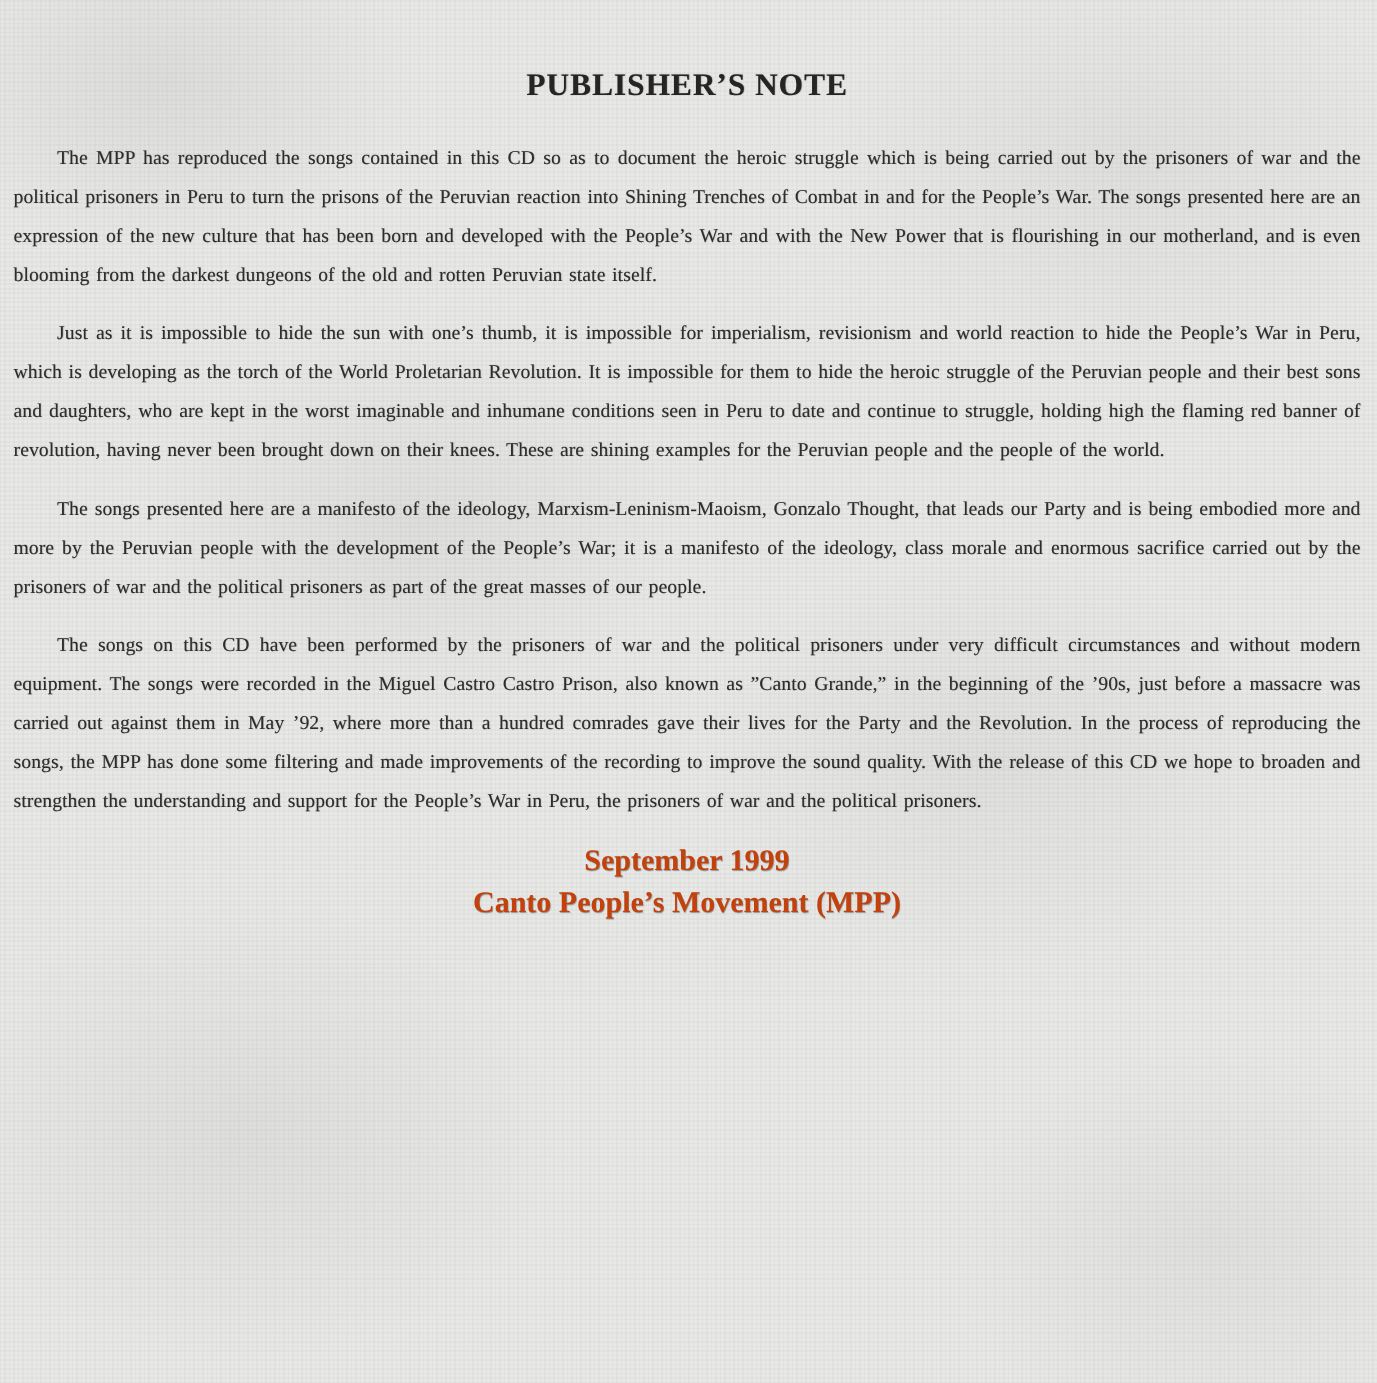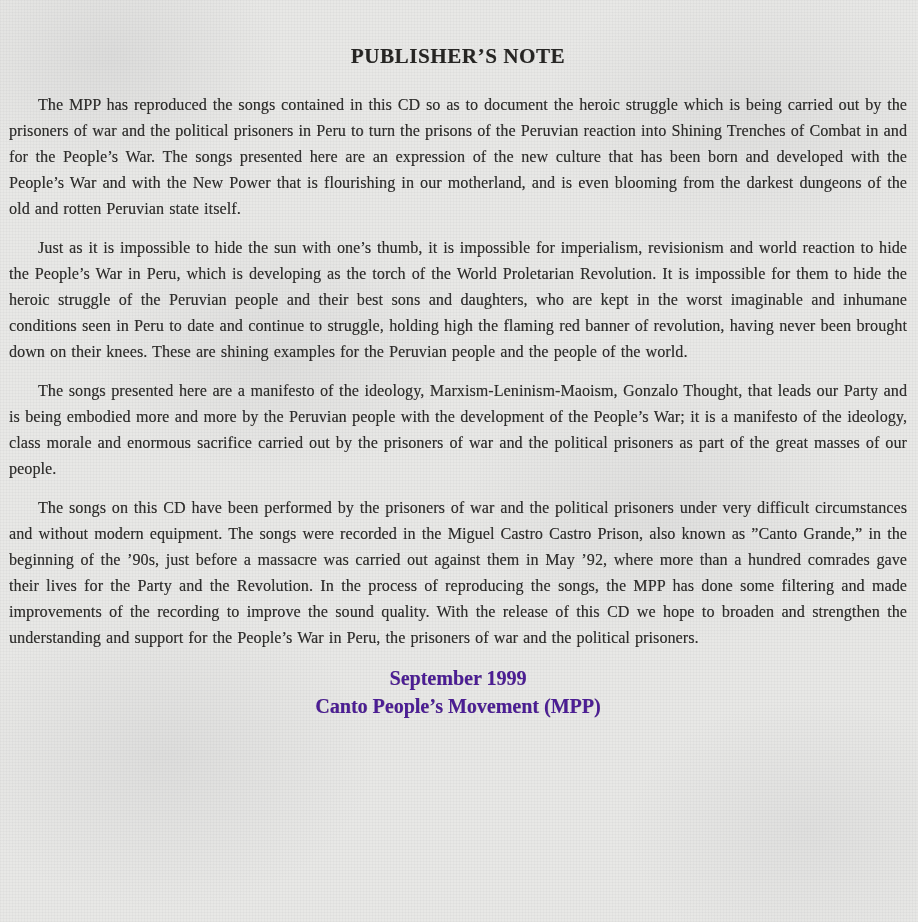--- a/index.html
+++ b/index.html
@@ -34,36 +34,36 @@
     text-align: center;
     font-size: 21px;
     line-height: 24px;
     font-weight: bold;
     letter-spacing: 0.6px;
     color: #262523;
     text-shadow: 0.4px 0.4px 0.6px rgba(50,50,50,0.45);
   }
   .note-body p {
     margin: 0 0 13px 0;
-    font-size: 16px;
+    font-size: 13px;
     line-height: 26px;
     letter-spacing: 0.1px;
     word-spacing: 1px;
     text-align: justify;
     text-indent: 29px;
     text-shadow: 0.3px 0.3px 0.5px rgba(60,60,60,0.5);
     font-family: Liberation Serif, serif;
   }
   .footer {
     margin-top: 10px;
     text-align: center;
     font-weight: bold;
     font-size: 20px;
     line-height: 28px;
-    color: #4c1d95;
+    color: #c2410c;
     text-shadow: 0.4px 0.4px 0.6px rgba(50,50,50,0.45);
   }
 </style>
 </head>
 <body>
 
 <div class="page">
   <h1 class="page-title">PUBLISHER’S NOTE</h1>
 
   <div class="note-body">

